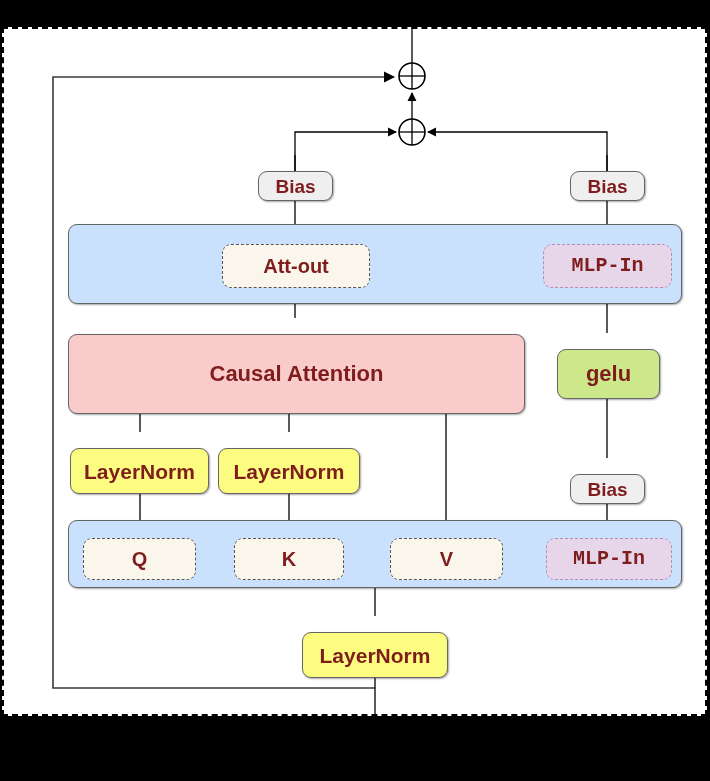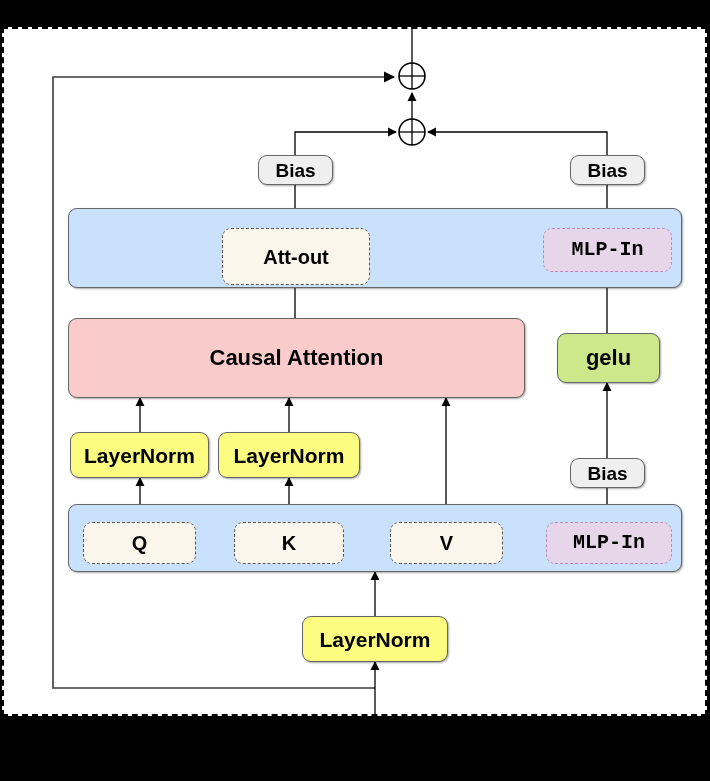--- a/index.html
+++ b/index.html
@@ -14,24 +14,25 @@
     position:absolute;left:2px;top:27px;width:705px;height:689px;
     background:#fff;
     border:2px dashed #000;
     box-sizing:border-box;
   }
   .node{
     position:absolute;
     box-sizing:border-box;
     display:flex;align-items:center;justify-content:center;
     font-weight:bold;
-    color:#000000;
+    color:#7f1d1d;
     text-align:center;
     line-height:1;
     white-space:nowrap;
+    margin-top:16px;
   }
   
   .box-solid{
     border:1px solid #666;
     border-radius:9px;
     box-shadow:1px 1px 2px rgba(0,0,0,.35);
   }
   
   .box-dashed{
     border:1.5px dashed #555;
@@ -104,21 +105,21 @@
     <path class="wire-thin" d="M399,76 L425,76"></path>
     <path class="wire-thin" d="M412,63 L412,89"></path>
 
     <circle class="opcircle" cx="412" cy="132" r="13"></circle>
     <path class="wire-thin" d="M399,132 L425,132"></path>
     <path class="wire-thin" d="M412,119 L412,145"></path>
   </svg>
 
   <div class="node box-solid fill-blue" style="left:68px;top:208px;width:614px;height:80px;"></div>
 
-  <div class="node box-dashed fill-cream" style="left:222px;top:228px;width:148px;height:57px;font-size:20px;">Att-out</div>
+  <div class="node box-dashed fill-cream" style="left:222px;top:228px;width:148px;height:44px;font-size:20px;">Att-out</div>
 
   <div class="node box-dashed fill-purple" style="left:543px;top:228px;width:129px;height:44px;font-size:20px;">MLP-In</div>
 
   <div class="node box-solid fill-grey" style="left:258px;top:155px;width:75px;height:30px;font-size:19px;">Bias</div>
 
   <div class="node box-solid fill-grey" style="left:570px;top:155px;width:75px;height:30px;font-size:19px;">Bias</div>
 
   <div class="node box-solid fill-green" style="left:557px;top:333px;width:103px;height:50px;font-size:22px;">gelu</div>
 
   <div class="node box-solid fill-pink" style="left:68px;top:318px;width:457px;height:80px;font-size:22px;font-weight:bold;">Causal Attention</div>

